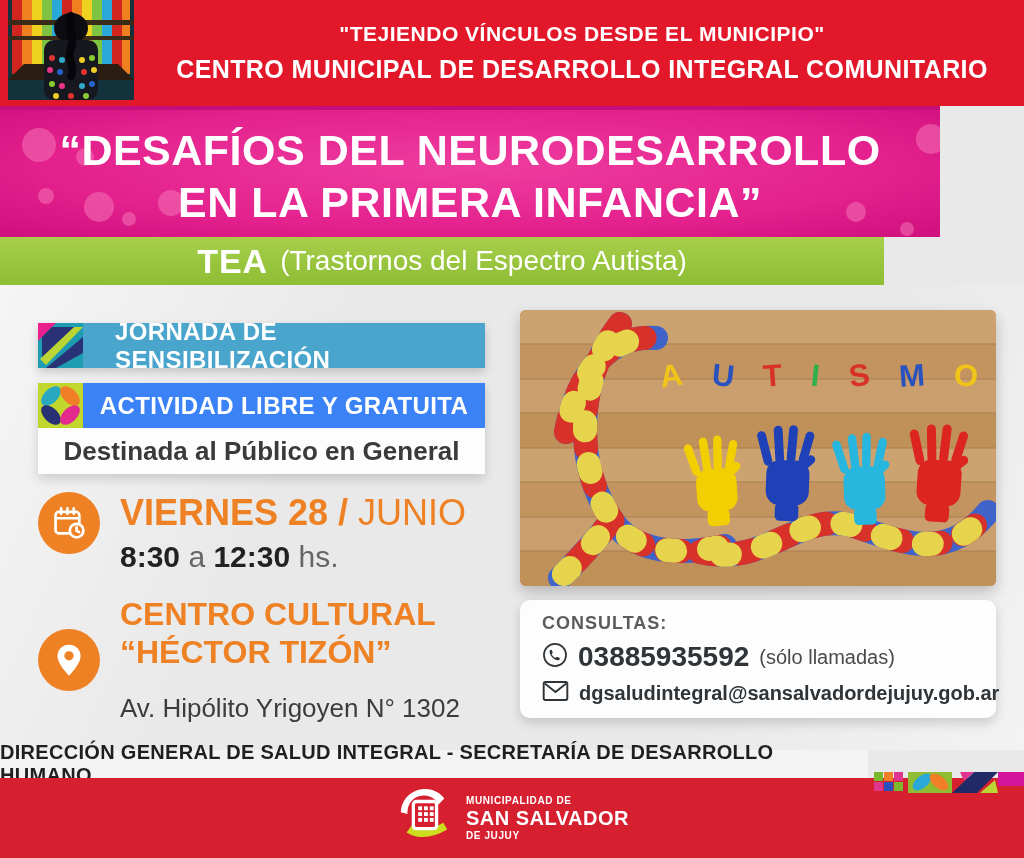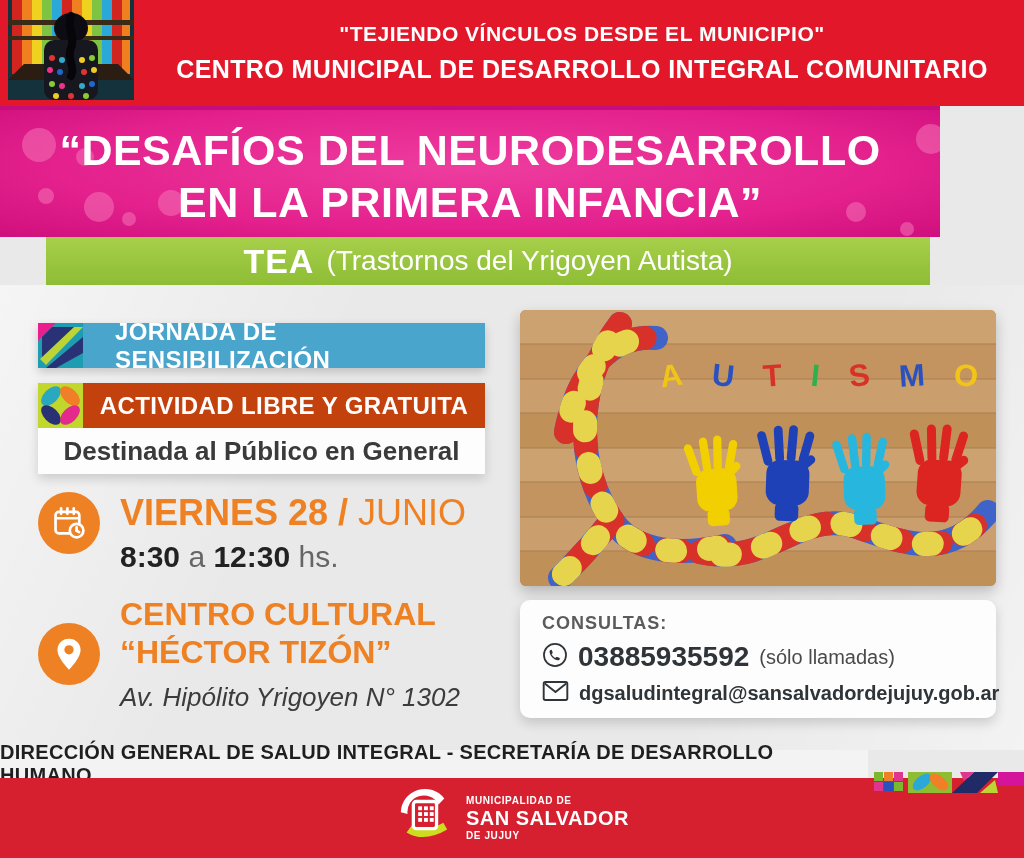--- a/index.html
+++ b/index.html
@@ -19,55 +19,55 @@
   .pink-banner{position:absolute;left:0;top:106px;width:940px;height:131px;
                background:radial-gradient(ellipse at 50% 45%, #ee3d9f 0%, #e4218d 62%, #cf0f7d 100%);
                border-top:4px solid #c50d7c;overflow:hidden;}
   .pink-banner .title{position:relative;z-index:2;padding-top:14px;text-align:center;color:#fff;
                       font-size:43px;font-weight:800;line-height:1.22;letter-spacing:.5px;}
   .dot{position:absolute;border-radius:50%;background:#f473b6;opacity:.55;z-index:1;}
 
   
   .green-banner{position:absolute;left:0;top:237px;width:884px;height:48px;
                 background:linear-gradient(180deg,#a7cf4b 0%,#8ebd34 100%);
-                display:flex;align-items:center;justify-content:center;gap:12px;color:#fff;margin-left:46px;}
+                display:flex;align-items:center;justify-content:center;gap:12px;color:#fff;}
   .tea-acronym{font-size:34px;font-weight:800;letter-spacing:1px;}
   .tea-expansion{font-size:28px;font-weight:400;}
 
   
   .body-area{position:absolute;left:0;top:285px;width:1024px;height:465px;background:#e9e9ea;overflow:hidden;}
   .sheen{position:absolute;inset:0;
          background:linear-gradient(115deg,rgba(255,255,255,.55) 0%,rgba(255,255,255,0) 30%),
                     linear-gradient(295deg,rgba(255,255,255,.45) 0%,rgba(255,255,255,0) 28%);}
 
   
   .badges{position:absolute;left:38px;top:38px;width:447px;}
   .badge{display:flex;align-items:stretch;height:45px;box-shadow:0 4px 9px rgba(0,0,0,.18);}
   .badge .bicon{flex:0 0 45px;height:45px;}
   .badge .blabel{flex:1;display:flex;align-items:center;justify-content:center;
                  color:#fff;font-weight:800;font-size:24px;letter-spacing:.4px;}
   .badge-blue{margin-bottom:15px;}
   .badge-blue .blabel{background:#4aa5cd;padding-left:32px;}
-  .badge-red .blabel{background:#c2410c;}
+  .badge-red .blabel{background:#3b82f6;}
   .badge-white{height:46px;background:#fdfdfd;display:flex;align-items:center;justify-content:center;
                color:#3a3a3a;font-size:26px;font-weight:600;box-shadow:0 5px 10px rgba(0,0,0,.15);}
 
   
   .info-row{position:absolute;left:38px;display:flex;gap:20px;align-items:flex-start;}
   .row-date{top:207px;}
   .row-venue{top:311px;align-items:center;}
   .round-icon{flex:0 0 62px;width:62px;height:62px;border-radius:50%;background:#ee8123;
               display:flex;align-items:center;justify-content:center;}
   .date-line{font-size:36px;color:#ee8123;white-space:nowrap;}
   .date-line .b{font-weight:800;}
   .date-line .r{font-weight:400;}
   .time-line{margin-top:6px;font-size:30px;color:#666;font-weight:400;}
   .time-line .b{color:#222;font-weight:800;}
   .venue-line{font-size:32px;color:#ee8123;font-weight:800;line-height:1.18;white-space:nowrap;}
-  .addr-line{margin-top:10px;font-size:26px;color:#3c3c3c;font-weight:500;font-style:italic;}
+  .addr-line{margin-top:21px;font-size:26px;color:#3c3c3c;font-weight:500;}
 
   
   .photo-card{position:absolute;left:520px;top:25px;width:476px;height:276px;border-radius:6px;
               overflow:hidden;box-shadow:0 6px 14px rgba(0,0,0,.22);background:#c79b6d;}
   .photo-card svg{display:block;}
   .autismo-row{position:absolute;left:140px;right:18px;top:48px;display:flex;justify-content:space-between;
                font-size:31px;font-weight:800;}
   .autismo-row span{display:inline-block;}
   .lt-y{color:#f0c419;} .lt-b{color:#2a52be;} .lt-r{color:#d8312a;} .lt-g{color:#2eb14c;}
   .rot1{transform:rotate(-8deg);} .rot2{transform:rotate(6deg);} .rot3{transform:rotate(-4deg);}
@@ -163,21 +163,21 @@
     <div class="dot" style="left:948px;top:98px;width:28px;height:28px;"></div>
     <div class="dot" style="left:1000px;top:76px;width:16px;height:16px;"></div>
     <div class="title">
       <div>“DESAFÍOS DEL NEURODESARROLLO</div>
       <div>EN LA PRIMERA INFANCIA”</div>
     </div>
   </div>
 
   <div class="green-banner">
     <span class="tea-acronym">TEA</span>
-    <span class="tea-expansion">(Trastornos del Yrigoyen Autista)</span>
+    <span class="tea-expansion">(Trastornos del Espectro Autista)</span>
   </div>
 
   <div class="body-area">
     <div class="sheen"></div>
 
     <div class="badges">
       <div class="badge badge-blue">
         <span class="bicon">
           <svg width="45" height="45" viewBox="0 0 45 45">
             <rect width="45" height="45" fill="#1d9cb2"></rect>

